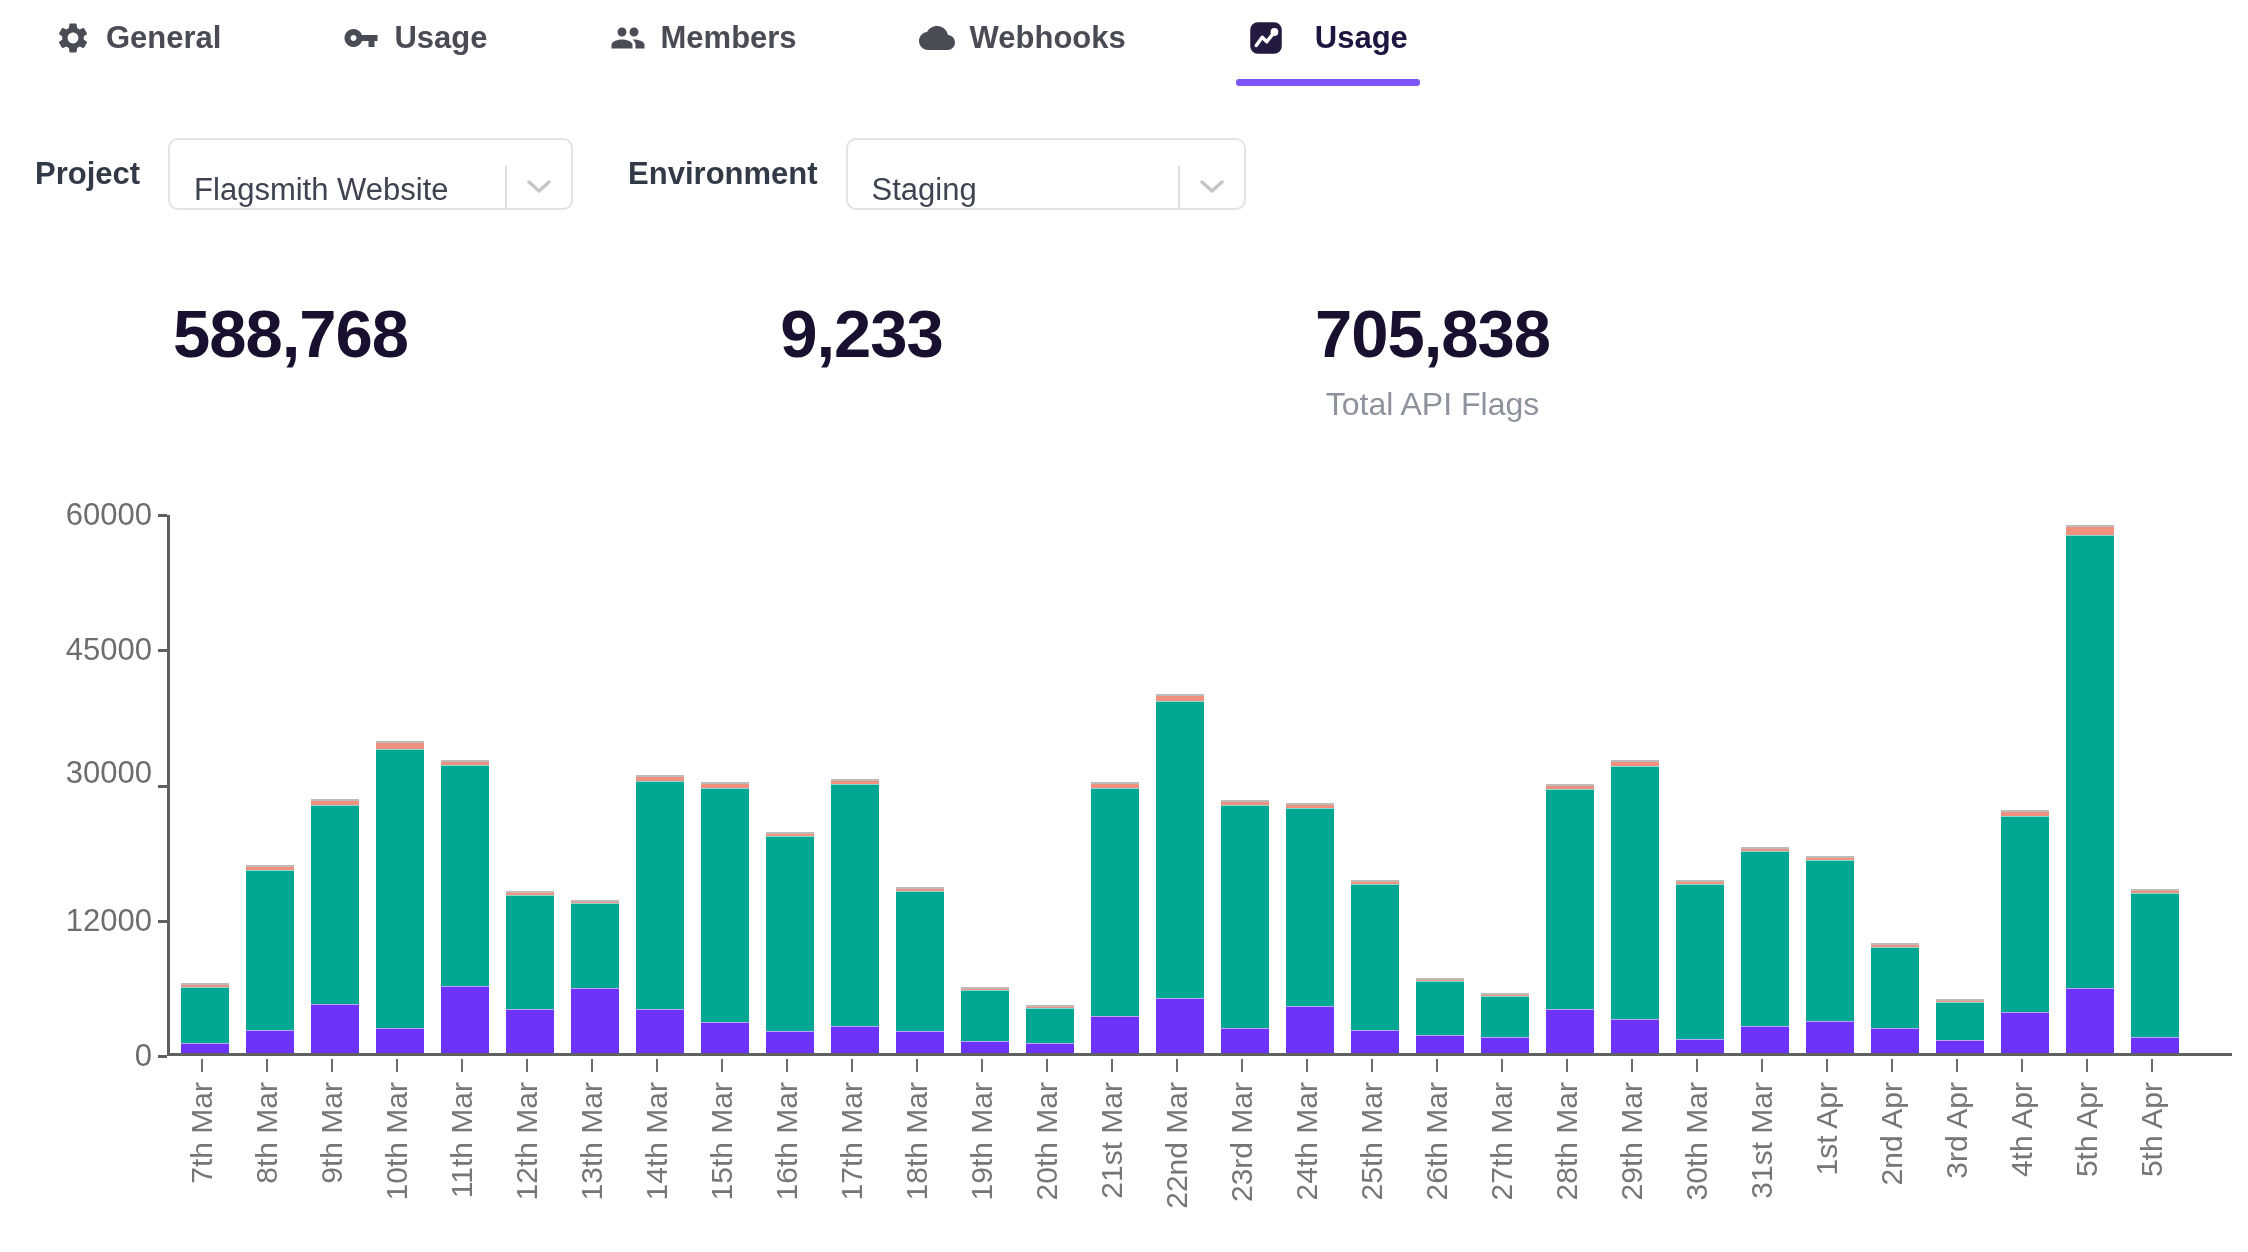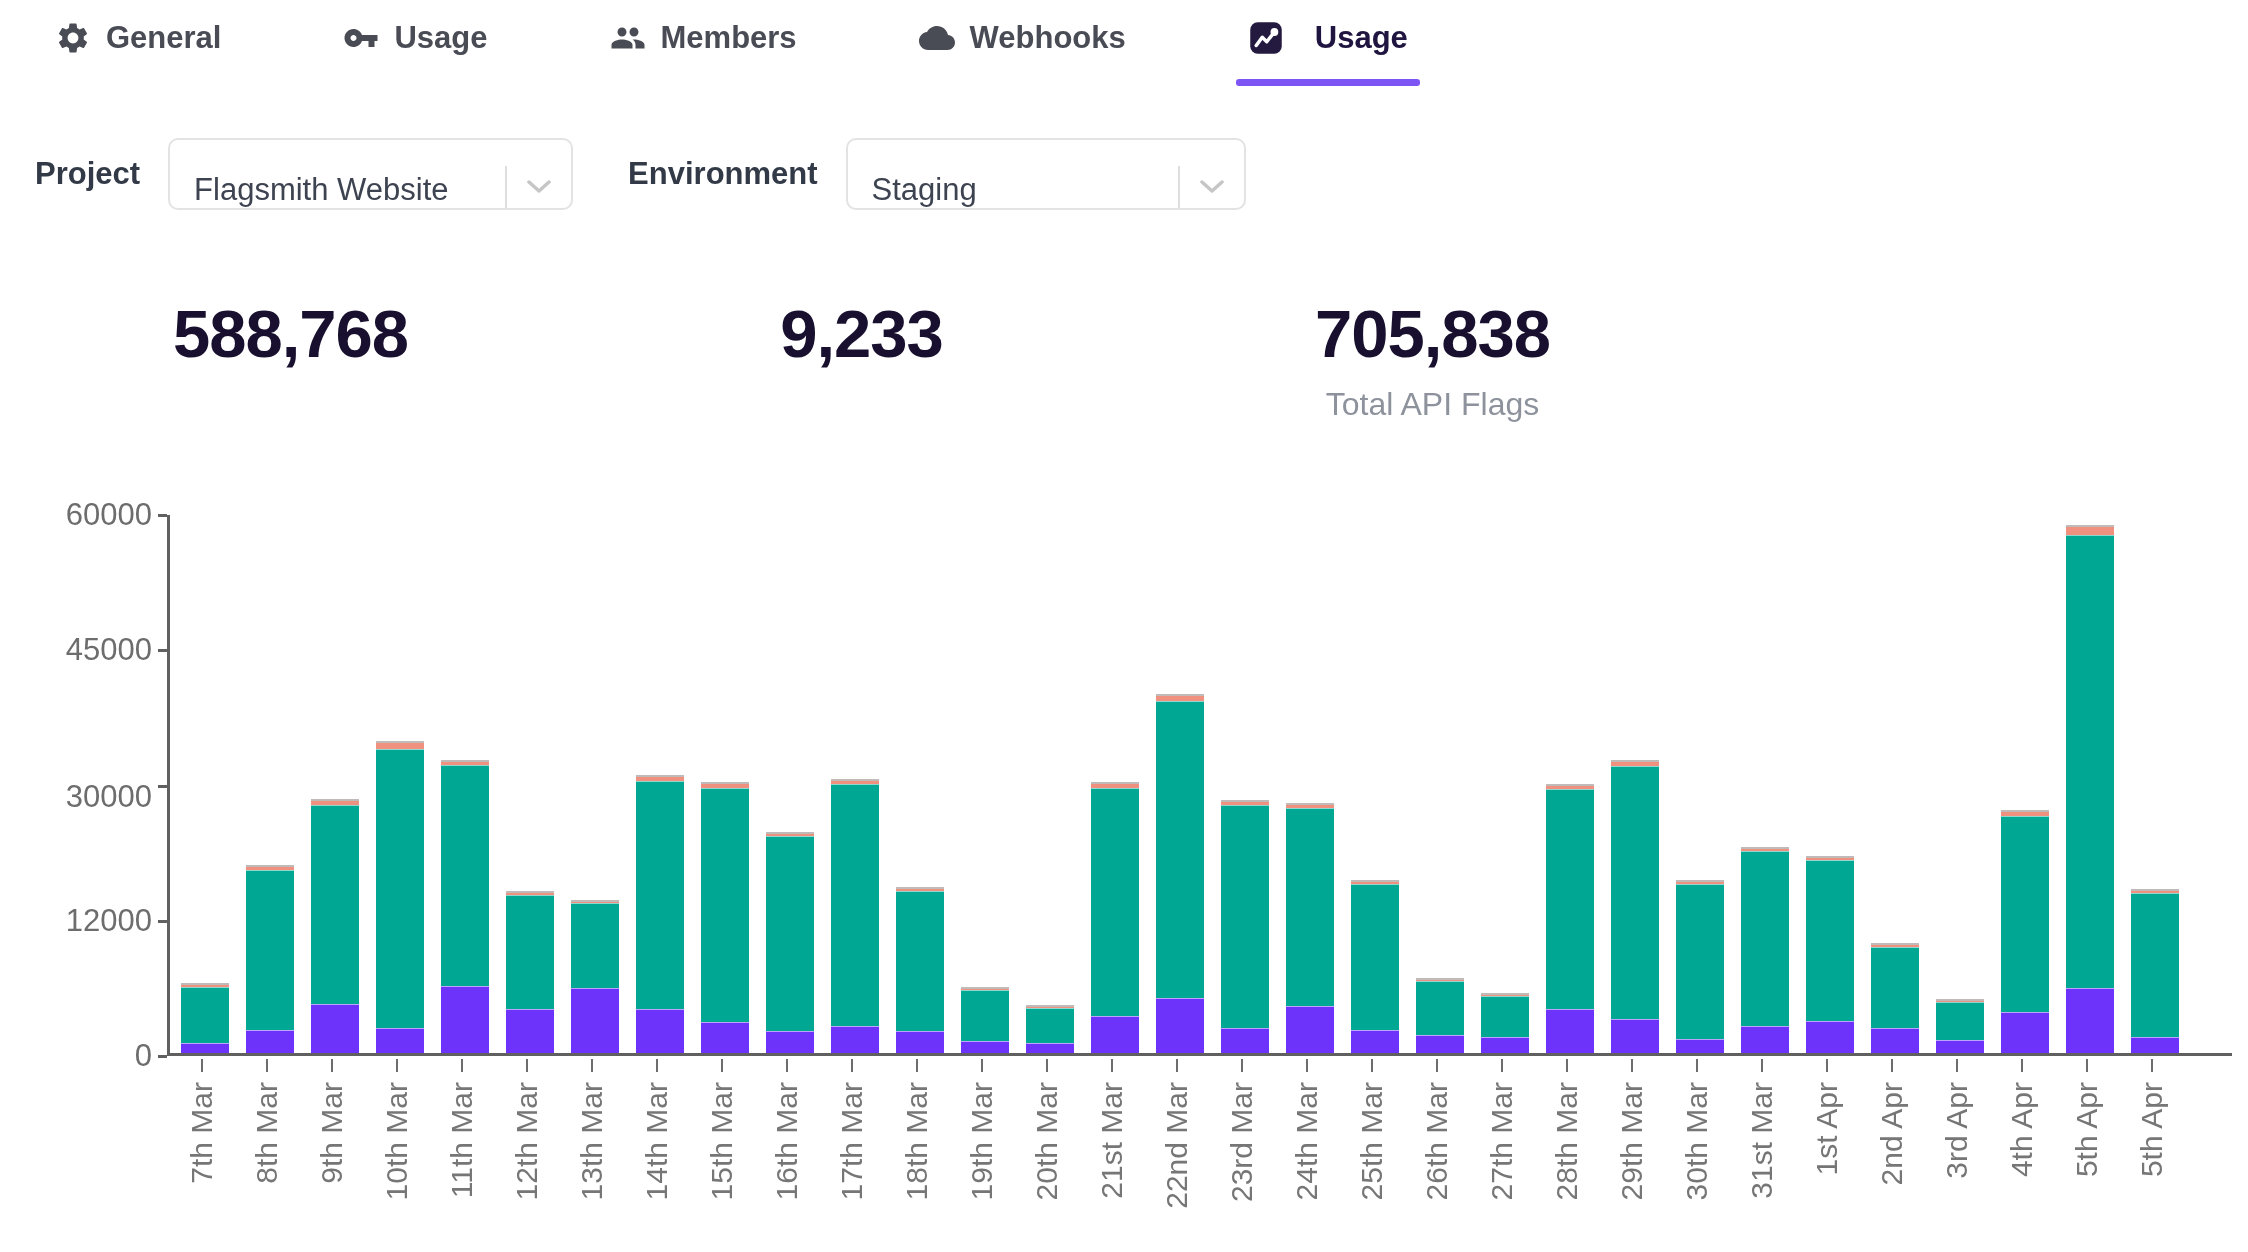--- a/index.html
+++ b/index.html
@@ -507,19 +507,19 @@
       </div>
       <div class="x-col">
         <div class="x-tick"></div>
         <div class="x-label">5th Apr</div>
       </div>
     </div>
 <div class="ytick-label" style="top: 530px; left: 0px;">0</div>
     <div class="ytick-mark" style="top: 547px;"></div>
     <div class="ytick-label" style="top: 394.75px; left: 0px;">12000</div>
     <div class="ytick-mark" style="top: 411.75px;"></div>
-    <div class="ytick-label" style="top: 271px; left: 0px;">30000</div>
+    <div class="ytick-label" style="top: 247px; left: 0px;">30000</div>
     <div class="ytick-mark" style="top: 276.5px;"></div>
     <div class="ytick-label" style="top: 124.25px; left: 0px;">45000</div>
     <div class="ytick-mark" style="top: 141.25px;"></div>
     <div class="ytick-label" style="top: -11px; left: 0px;">60000</div>
     <div class="ytick-mark" style="top: 6px;"></div>
   </div>
 
 </body></html>

